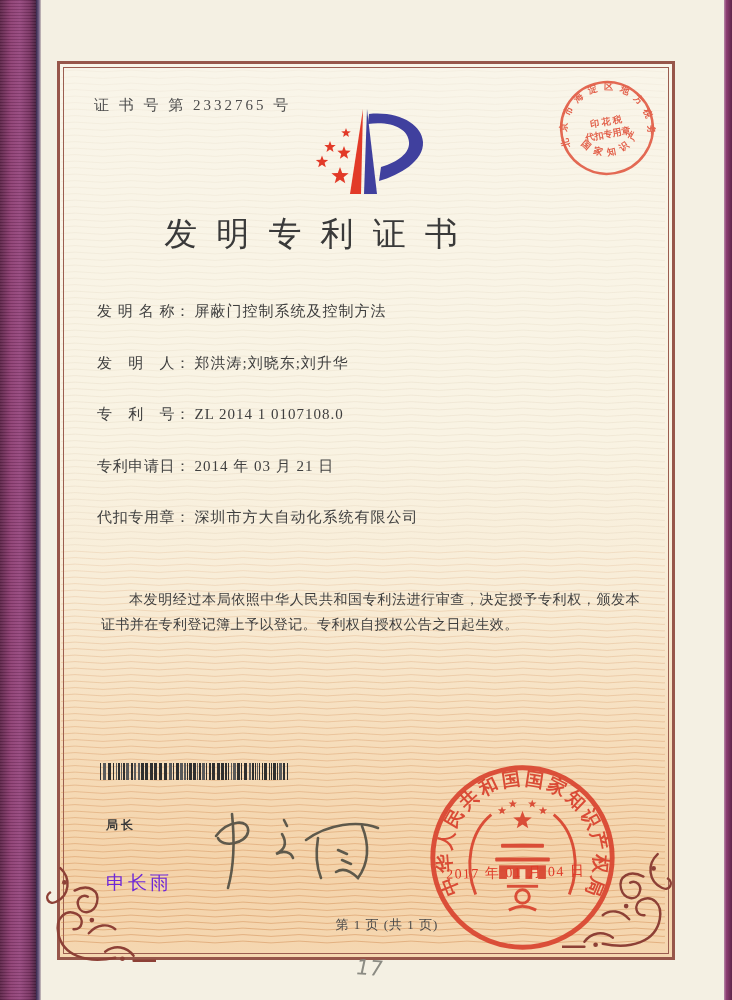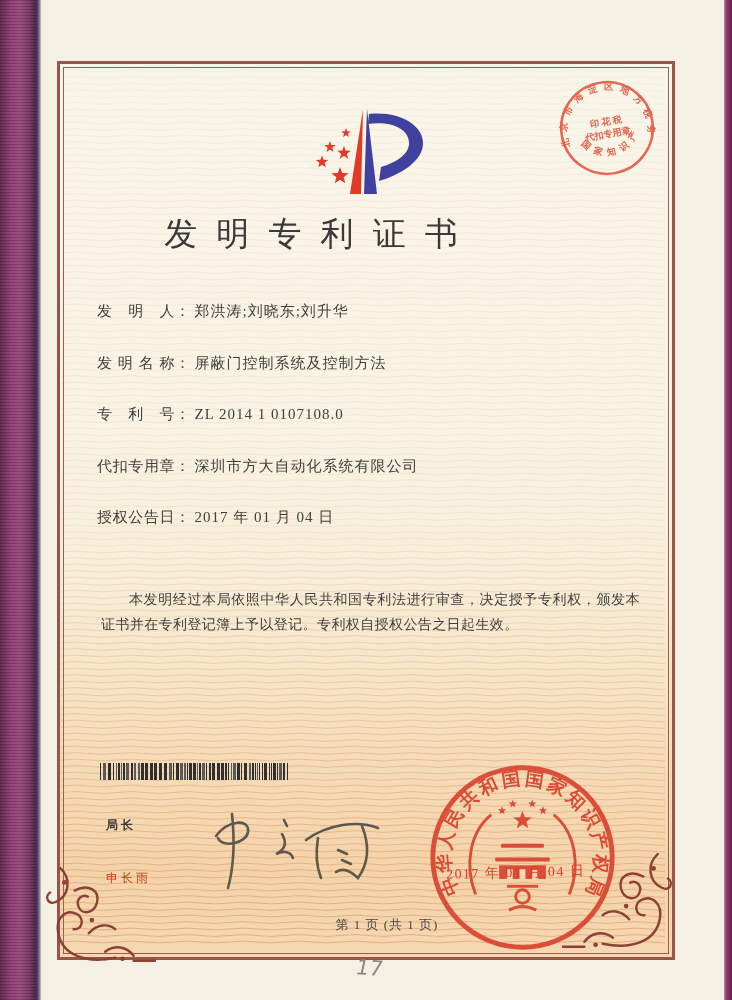--- a/index.html
+++ b/index.html
@@ -39,21 +39,21 @@
   .field-label{display:inline-block;width:78px;text-align:justify;text-align-last:justify;vertical-align:top;}
   .field-colon{display:inline-block;margin-right:4px;vertical-align:top;}
   .field-value{vertical-align:top;letter-spacing:1px;}
   .paragraphs{position:absolute;left:97px;top:584px;width:547px;font-size:14px;line-height:24.5px;
     color:#3e3e3e;letter-spacing:.4px;text-align:justify;}
   .paragraphs p{margin:4px;text-indent:2em;}
   
   #barcode{position:absolute;left:100px;top:763px;}
   
   .director-title{position:absolute;left:106px;top:817px;font-size:12px;letter-spacing:3px;color:#3a3a3a;font-weight:bold;}
-  .director-name{position:absolute;left:106px;top:870px;font-size:12px;letter-spacing:3px;color:#c2410c;}
+  .director-name{position:absolute;left:106px;top:870px;font-size:19px;letter-spacing:3px;color:#6d28d9;}
   #signature{position:absolute;left:198px;top:798px;}
   
   #office-seal{position:absolute;left:425px;top:760px;}
   .grant-date-stamp{position:absolute;left:446px;top:864px;font-size:14px;letter-spacing:1.5px;
     color:#e03a28;transform:rotate(-1.5deg);font-weight:500;}
   #tax-stamp{position:absolute;left:557px;top:78px;transform:rotate(-10deg);}
   
   #cnipa-logo{position:absolute;left:300px;top:106px;}
   
   .page-footer{position:absolute;left:57px;top:916px;width:612px;text-align:center;
@@ -205,20 +205,21 @@
       <path d="M0,831.5 q14,-1.8 28,0 q14,1.8 28,0 q14,-1.8 28,0 q14,1.8 28,0 q14,-1.8 28,0 q14,1.8 28,0 q14,-1.8 28,0 q14,1.8 28,0 q14,-1.8 28,0 q14,1.8 28,0 q14,-1.8 28,0 q14,1.8 28,0 q14,-1.8 28,0 q14,1.8 28,0 q14,-1.8 28,0 q14,1.8 28,0 q14,-1.8 28,0 q14,1.8 28,0 q14,-1.8 28,0 q14,1.8 28,0 q14,-1.8 28,0 q14,1.8 28,0" fill="none" stroke="rgba(200,120,58,0.37)" stroke-width="1"></path>
       <path d="M0,838.0 q14,-1.8 28,0 q14,1.8 28,0 q14,-1.8 28,0 q14,1.8 28,0 q14,-1.8 28,0 q14,1.8 28,0 q14,-1.8 28,0 q14,1.8 28,0 q14,-1.8 28,0 q14,1.8 28,0 q14,-1.8 28,0 q14,1.8 28,0 q14,-1.8 28,0 q14,1.8 28,0 q14,-1.8 28,0 q14,1.8 28,0 q14,-1.8 28,0 q14,1.8 28,0 q14,-1.8 28,0 q14,1.8 28,0 q14,-1.8 28,0 q14,1.8 28,0" fill="none" stroke="rgba(200,120,58,0.38)" stroke-width="1"></path>
       <path d="M0,844.5 q14,-1.8 28,0 q14,1.8 28,0 q14,-1.8 28,0 q14,1.8 28,0 q14,-1.8 28,0 q14,1.8 28,0 q14,-1.8 28,0 q14,1.8 28,0 q14,-1.8 28,0 q14,1.8 28,0 q14,-1.8 28,0 q14,1.8 28,0 q14,-1.8 28,0 q14,1.8 28,0 q14,-1.8 28,0 q14,1.8 28,0 q14,-1.8 28,0 q14,1.8 28,0 q14,-1.8 28,0 q14,1.8 28,0 q14,-1.8 28,0 q14,1.8 28,0" fill="none" stroke="rgba(200,120,58,0.38)" stroke-width="1"></path>
       <path d="M0,851.0 q14,-1.8 28,0 q14,1.8 28,0 q14,-1.8 28,0 q14,1.8 28,0 q14,-1.8 28,0 q14,1.8 28,0 q14,-1.8 28,0 q14,1.8 28,0 q14,-1.8 28,0 q14,1.8 28,0 q14,-1.8 28,0 q14,1.8 28,0 q14,-1.8 28,0 q14,1.8 28,0 q14,-1.8 28,0 q14,1.8 28,0 q14,-1.8 28,0 q14,1.8 28,0 q14,-1.8 28,0 q14,1.8 28,0 q14,-1.8 28,0 q14,1.8 28,0" fill="none" stroke="rgba(200,120,58,0.39)" stroke-width="1"></path>
       <path d="M0,857.5 q14,-1.8 28,0 q14,1.8 28,0 q14,-1.8 28,0 q14,1.8 28,0 q14,-1.8 28,0 q14,1.8 28,0 q14,-1.8 28,0 q14,1.8 28,0 q14,-1.8 28,0 q14,1.8 28,0 q14,-1.8 28,0 q14,1.8 28,0 q14,-1.8 28,0 q14,1.8 28,0 q14,-1.8 28,0 q14,1.8 28,0 q14,-1.8 28,0 q14,1.8 28,0 q14,-1.8 28,0 q14,1.8 28,0 q14,-1.8 28,0 q14,1.8 28,0" fill="none" stroke="rgba(200,120,58,0.39)" stroke-width="1"></path>
       <path d="M0,864.0 q14,-1.8 28,0 q14,1.8 28,0 q14,-1.8 28,0 q14,1.8 28,0 q14,-1.8 28,0 q14,1.8 28,0 q14,-1.8 28,0 q14,1.8 28,0 q14,-1.8 28,0 q14,1.8 28,0 q14,-1.8 28,0 q14,1.8 28,0 q14,-1.8 28,0 q14,1.8 28,0 q14,-1.8 28,0 q14,1.8 28,0 q14,-1.8 28,0 q14,1.8 28,0 q14,-1.8 28,0 q14,1.8 28,0 q14,-1.8 28,0 q14,1.8 28,0" fill="none" stroke="rgba(200,120,58,0.40)" stroke-width="1"></path>
       <path d="M0,870.5 q14,-1.8 28,0 q14,1.8 28,0 q14,-1.8 28,0 q14,1.8 28,0 q14,-1.8 28,0 q14,1.8 28,0 q14,-1.8 28,0 q14,1.8 28,0 q14,-1.8 28,0 q14,1.8 28,0 q14,-1.8 28,0 q14,1.8 28,0 q14,-1.8 28,0 q14,1.8 28,0 q14,-1.8 28,0 q14,1.8 28,0 q14,-1.8 28,0 q14,1.8 28,0 q14,-1.8 28,0 q14,1.8 28,0 q14,-1.8 28,0 q14,1.8 28,0" fill="none" stroke="rgba(200,120,58,0.40)" stroke-width="1"></path>
       <path d="M0,877.0 q14,-1.8 28,0 q14,1.8 28,0 q14,-1.8 28,0 q14,1.8 28,0 q14,-1.8 28,0 q14,1.8 28,0 q14,-1.8 28,0 q14,1.8 28,0 q14,-1.8 28,0 q14,1.8 28,0 q14,-1.8 28,0 q14,1.8 28,0 q14,-1.8 28,0 q14,1.8 28,0 q14,-1.8 28,0 q14,1.8 28,0 q14,-1.8 28,0 q14,1.8 28,0 q14,-1.8 28,0 q14,1.8 28,0 q14,-1.8 28,0 q14,1.8 28,0" fill="none" stroke="rgba(200,120,58,0.40)" stroke-width="1"></path>
     </svg>
 
+  <div class="cert-no">证 书 号 第 2332765 号</div>
 
   <svg id="cnipa-logo" width="130" height="92" viewBox="0 0 130 92">
     <g id="logo-stars">
         <polygon points="46.0,22.0 47.2,25.3 50.8,25.5 48.0,27.6 48.9,31.0 46.0,29.1 43.1,31.0 44.0,27.6 41.2,25.5 44.8,25.3" fill="#e23a28"></polygon>
         <polygon points="30.0,35.0 31.5,39.0 35.7,39.1 32.4,41.8 33.5,45.9 30.0,43.5 26.5,45.9 27.6,41.8 24.3,39.1 28.5,39.0" fill="#e23a28"></polygon>
         <polygon points="44.0,40.0 45.7,44.6 50.7,44.8 46.8,47.9 48.1,52.7 44.0,49.9 39.9,52.7 41.2,47.9 37.3,44.8 42.3,44.6" fill="#e23a28"></polygon>
         <polygon points="22.0,49.5 23.6,53.8 28.2,54.0 24.6,56.8 25.8,61.3 22.0,58.7 18.2,61.3 19.4,56.8 15.8,54.0 20.4,53.8" fill="#e23a28"></polygon>
         <polygon points="40.0,61.0 42.2,66.9 48.6,67.2 43.6,71.2 45.3,77.3 40.0,73.8 34.7,77.3 36.4,71.2 31.4,67.2 37.8,66.9" fill="#e23a28"></polygon>
       </g>
     <path d="M63,3 L50,88 L61,88 Z" fill="#e23a28"></path>
@@ -239,33 +240,33 @@
     <text x="60" y="71" font-size="11" fill="#e2614b" font-weight="bold" text-anchor="middle">代扣专用章</text>
     <text font-size="11" fill="#e2614b" font-weight="bold">
       <textPath href="#taxBottom" startOffset="4" textLength="118" lengthAdjust="spacing">国家知识产权局</textPath>
     </text>
   </svg>
 
   <div class="title">发明专利证书</div>
 
   <div class="fields">
     <div class="field-row">
-      <span class="field-label">发明人</span><span class="field-colon">：</span><span class="field-value">郑洪涛;刘晓东;刘升华</span>
+      <span class="field-label">发明名称</span><span class="field-colon">：</span><span class="field-value">屏蔽门控制系统及控制方法</span>
     </div>
     <div class="field-row">
-      <span class="field-label">发明名称</span><span class="field-colon">：</span><span class="field-value">屏蔽门控制系统及控制方法</span>
+      <span class="field-label">发明人</span><span class="field-colon">：</span><span class="field-value">郑洪涛;刘晓东;刘升华</span>
     </div>
     <div class="field-row">
       <span class="field-label">专利号</span><span class="field-colon">：</span><span class="field-value">ZL 2014 1 0107108.0</span>
     </div>
     <div class="field-row">
-      <span class="field-label">代扣专用章</span><span class="field-colon">：</span><span class="field-value">深圳市方大自动化系统有限公司</span>
+      <span class="field-label">专利申请日</span><span class="field-colon">：</span><span class="field-value">2014 年 03 月 21 日</span>
     </div>
     <div class="field-row">
-      <span class="field-label">授权公告日</span><span class="field-colon">：</span><span class="field-value">2017 年 01 月 04 日</span>
+      <span class="field-label">代扣专用章</span><span class="field-colon">：</span><span class="field-value">深圳市方大自动化系统有限公司</span>
     </div>
   </div>
 
   <div class="paragraphs">
     <p>本发明经过本局依照中华人民共和国专利法进行审查，决定授予专利权，颁发本证书并在专利登记簿上予以登记。专利权自授权公告之日起生效。</p>
   </div>
 
   <svg id="barcode" width="192" height="17">
       <rect x="0" y="0" width="1" height="17" fill="#2f2f2f"></rect>
       <rect x="3" y="0" width="3" height="17" fill="#5a5a5a"></rect>

